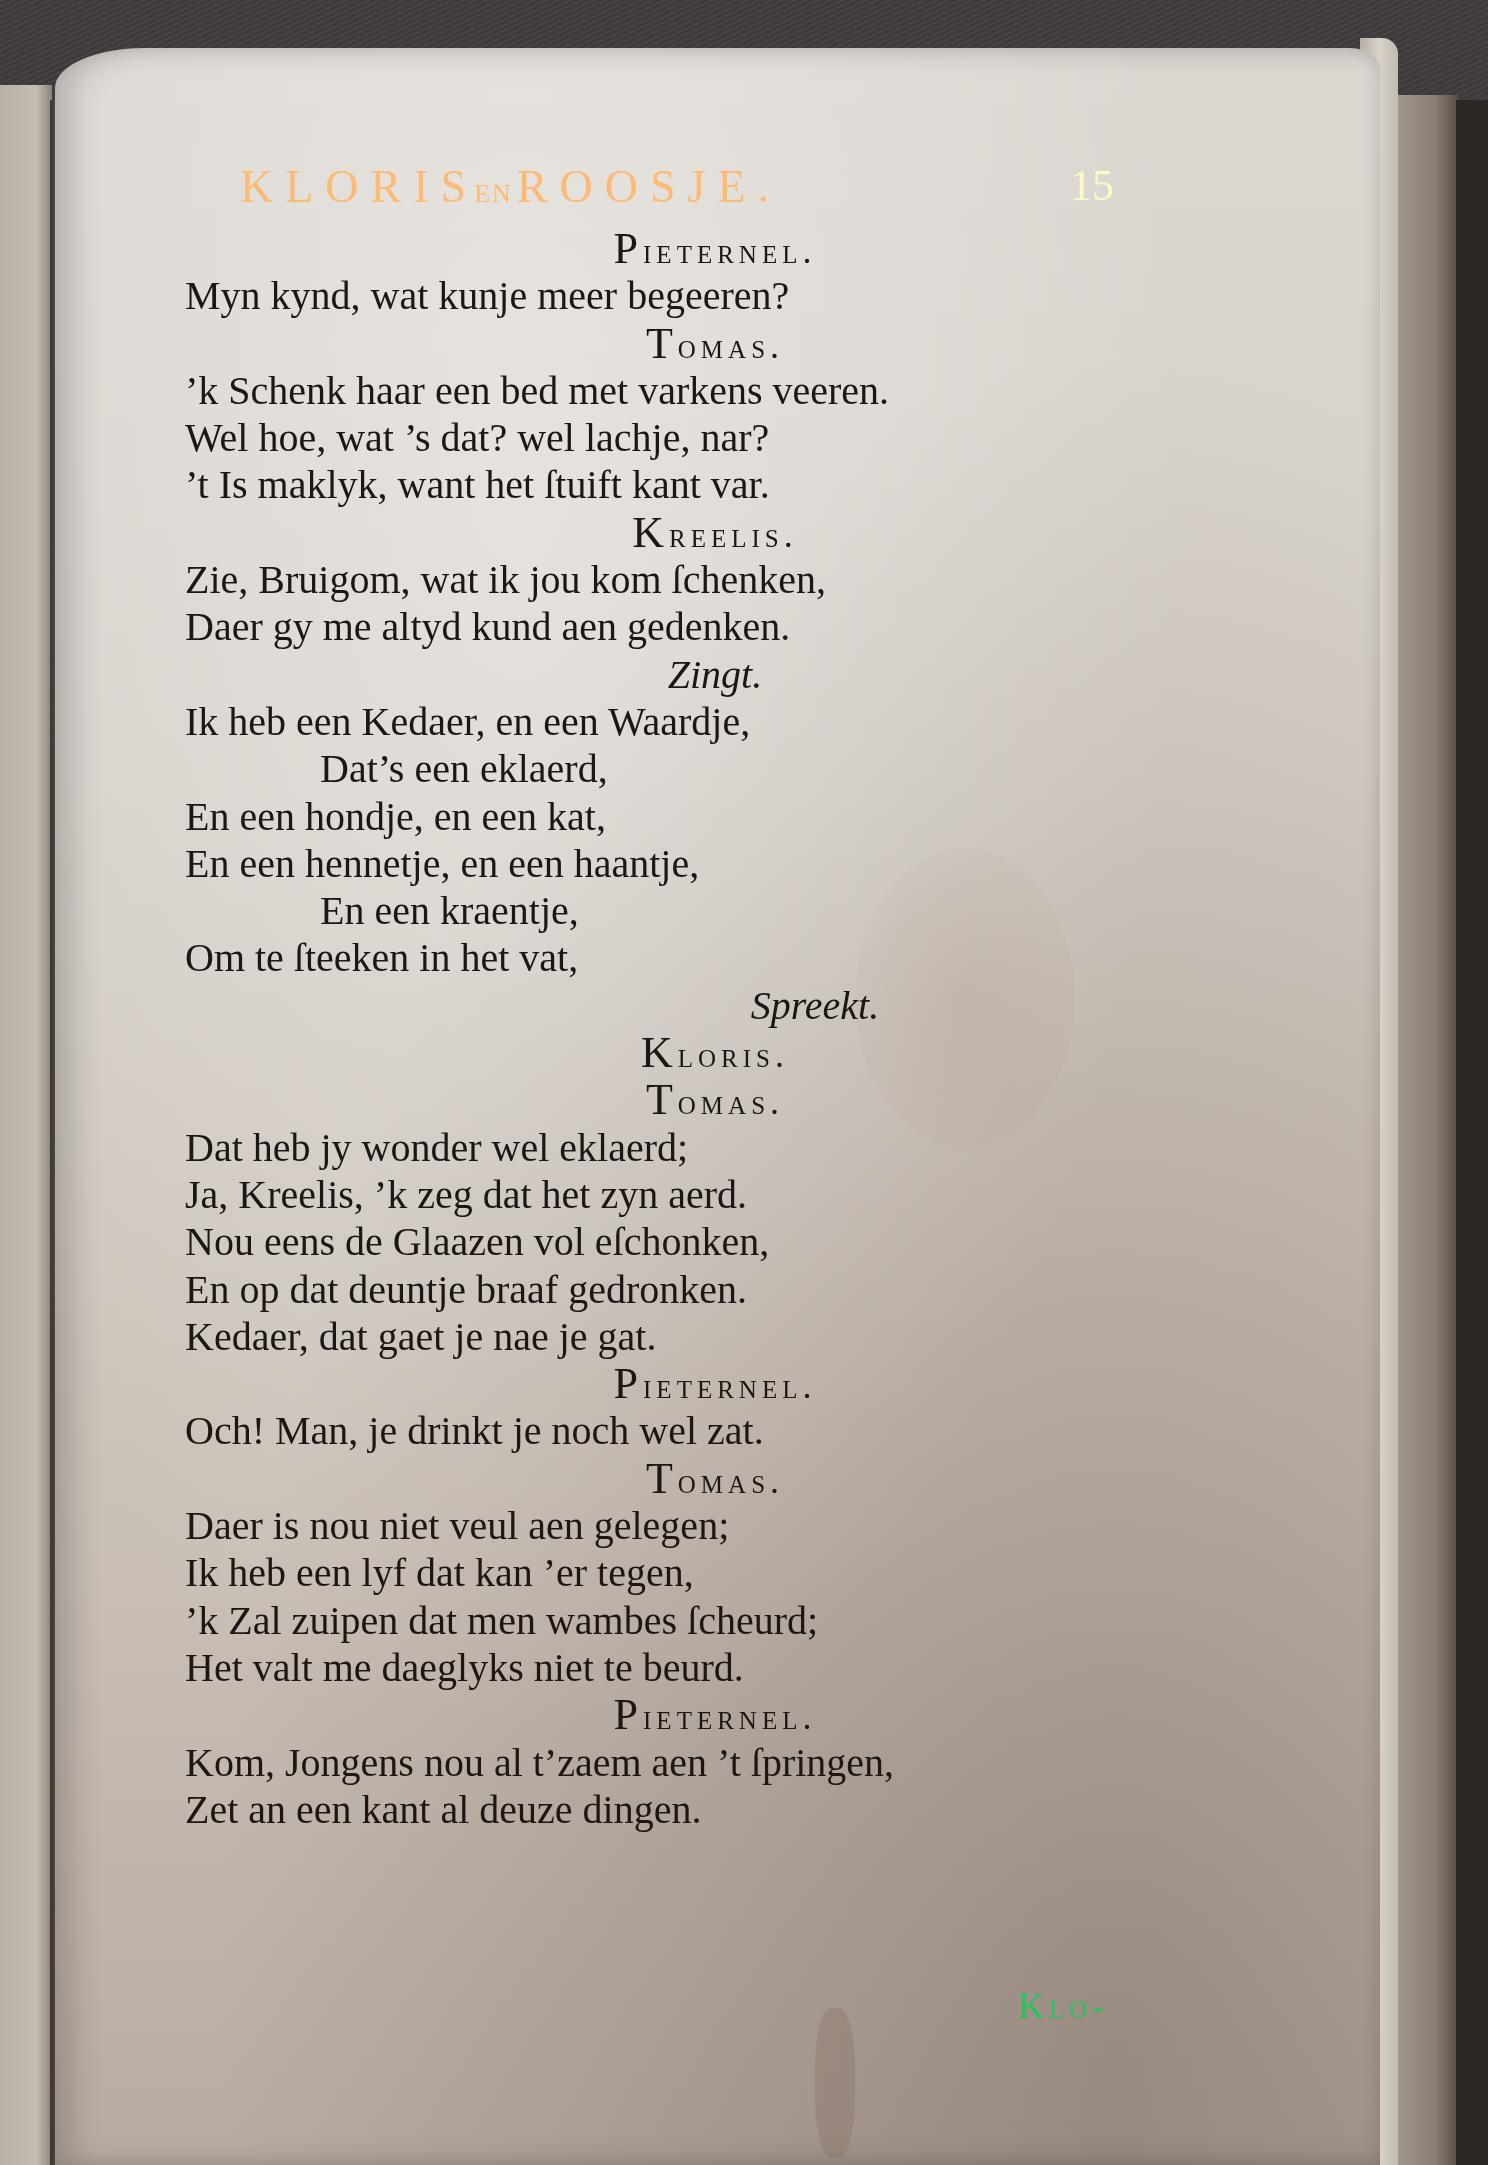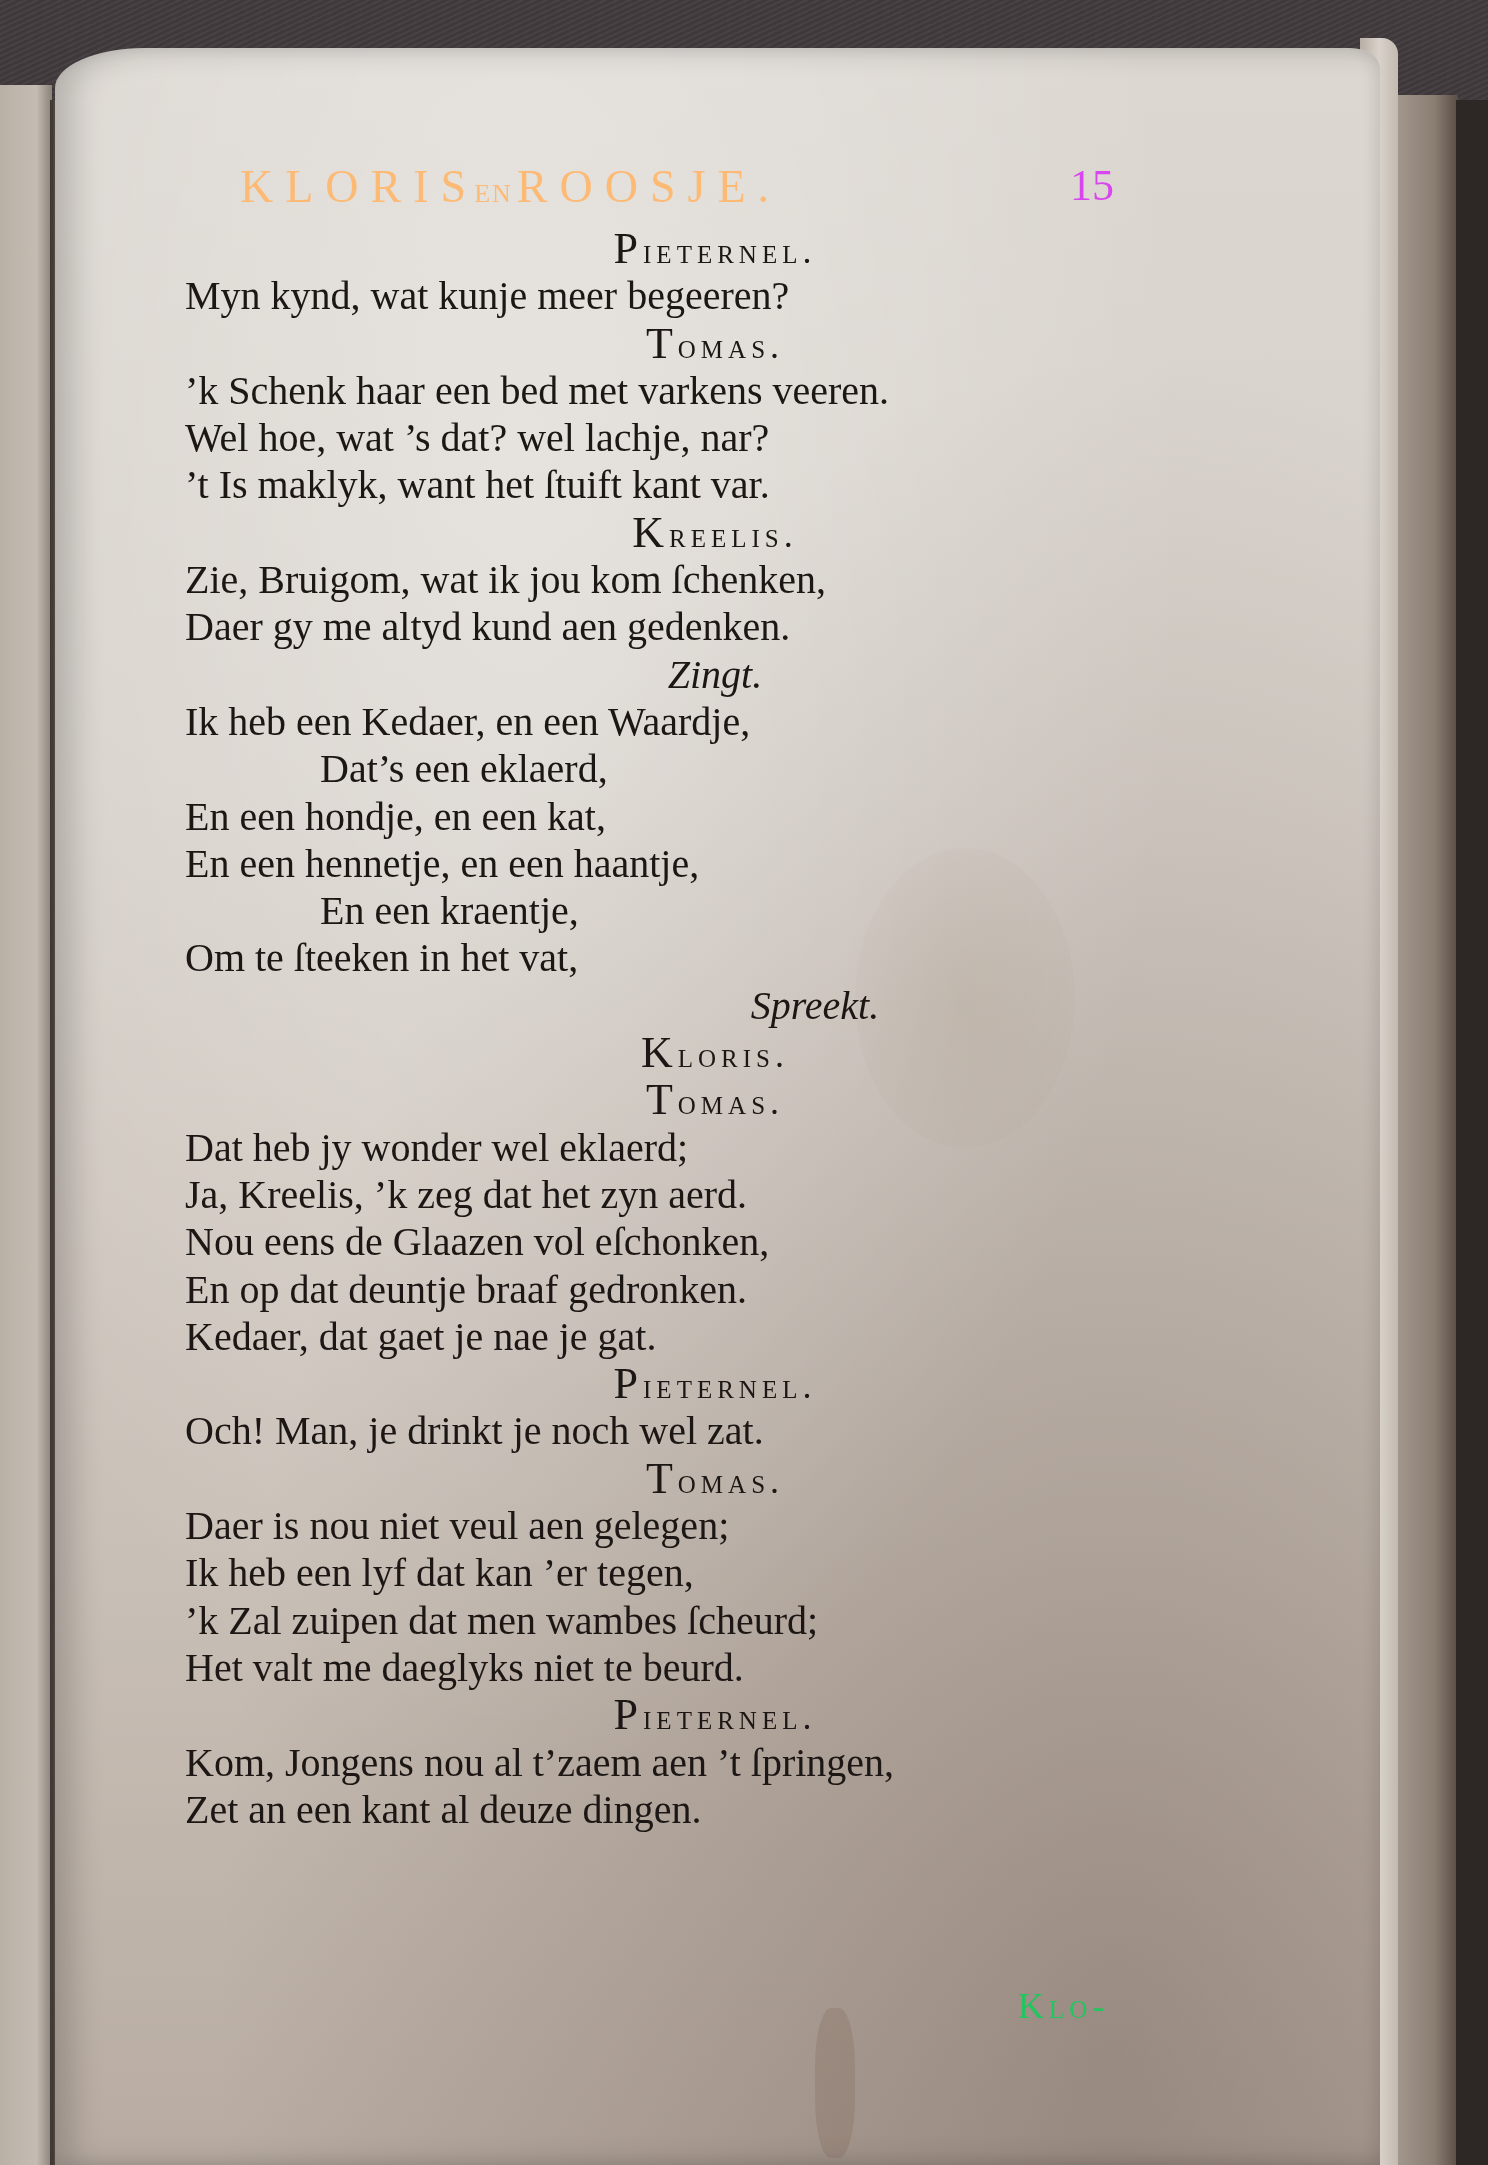--- a/index.html
+++ b/index.html
@@ -102,21 +102,21 @@
     .running-head .en {
       font-size: 26px;
       letter-spacing: 2px;
       margin: 0 4px 0 -4px;
     }
     .page-number {
       position: absolute;
       top: 160px;
       left: 1070px;
       font-size: 44px;
-      color: #d946ef;
+      color: #fef9c3;
     }
     .text-block {
       position: absolute;
       left: 185px;
       top: 225px;
       width: 1000px;
     }
     .line {
       font-size: 40px;
       line-height: 47.3px;

